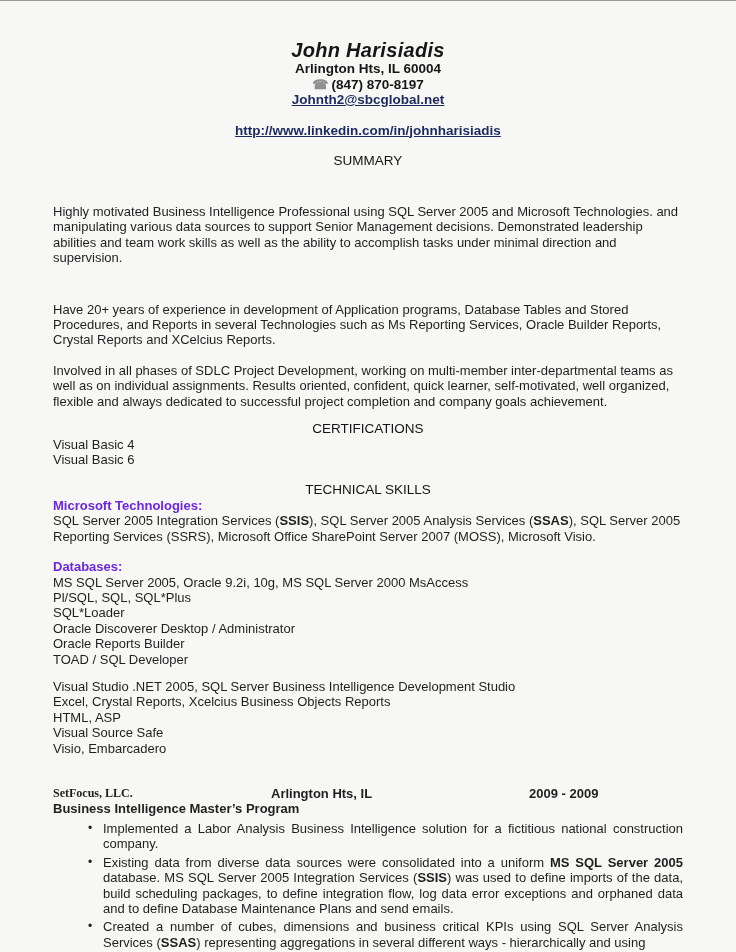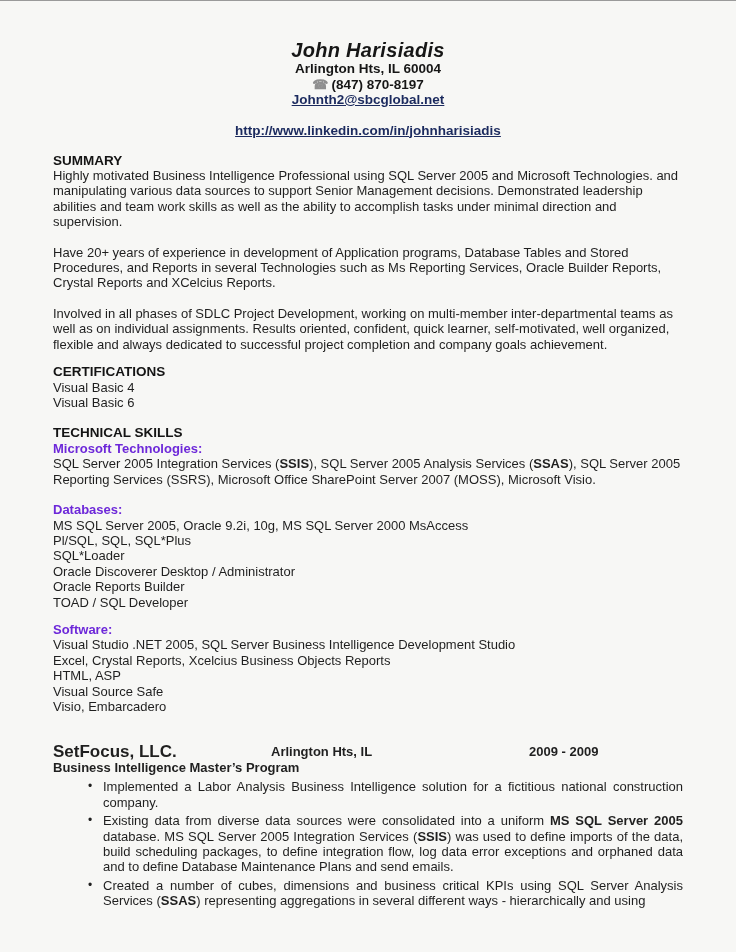--- a/index.html
+++ b/index.html
@@ -43,47 +43,49 @@
   .link {
     color: #1b2a5e;
     font-weight: bold;
     text-decoration: underline;
     cursor: pointer;
   }
   .linkedin-row { margin-top: 15px; font-size: 13.5px; line-height: 16px; }
   
   .sec-heading {
     font-size: 13.5px;
-    font-weight: bold;
+    font-weight: normal;
     color: #141414;
     line-height: 15.5px;
+    text-align: center;
   }
   .sub-heading {
     font-size: 13px;
     font-weight: bold;
     color: #6d28d9;
     line-height: 15.4px;
   }
   p, .line {
     margin: 0;
     font-size: 13px;
     line-height: 15.4px;
   }
-  .para { margin-bottom: 15px; }
+  .para { margin-bottom: 15px; margin-top: 36px; }
   .mt-section { margin-top: 14px; }
   .mt-small { margin-top: 15px; }
   .mt-soft { margin-top: 12px; }
   .mt-exp { margin-top: 30px; }
   
   .exp-row { display: flex; }
   .exp-company {
     width: 218px;
-    font-size: 17px;
+    font-size: 12px;
     font-weight: bold;
     line-height: 15.5px;
+    font-family: Liberation Serif, serif;
   }
   .exp-location {
     width: 258px;
     font-size: 13px;
     font-weight: bold;
     line-height: 15.5px;
   }
   .exp-dates {
     font-size: 13px;
     font-weight: bold;
@@ -149,21 +151,20 @@
       <div class="sub-heading">Databases:</div>
       <div class="line">MS SQL Server 2005, Oracle 9.2i, 10g, MS SQL Server 2000 MsAccess</div>
       <div class="line">Pl/SQL, SQL, SQL*Plus</div>
       <div class="line">SQL*Loader</div>
       <div class="line">Oracle Discoverer Desktop / Administrator</div>
       <div class="line">Oracle Reports Builder</div>
       <div class="line">TOAD / SQL Developer</div>
     </div>
 
     <div class="mt-soft">
-      <div class="sub-heading">Software:</div>
       <div class="line">Visual Studio .NET 2005, SQL Server Business Intelligence Development Studio</div>
       <div class="line">Excel, Crystal Reports, Xcelcius Business Objects Reports</div>
       <div class="line">HTML, ASP</div>
       <div class="line">Visual Source Safe</div>
       <div class="line">Visio, Embarcadero</div>
     </div>
   </div>
 
   <div class="mt-exp">
     <div class="exp-row">

